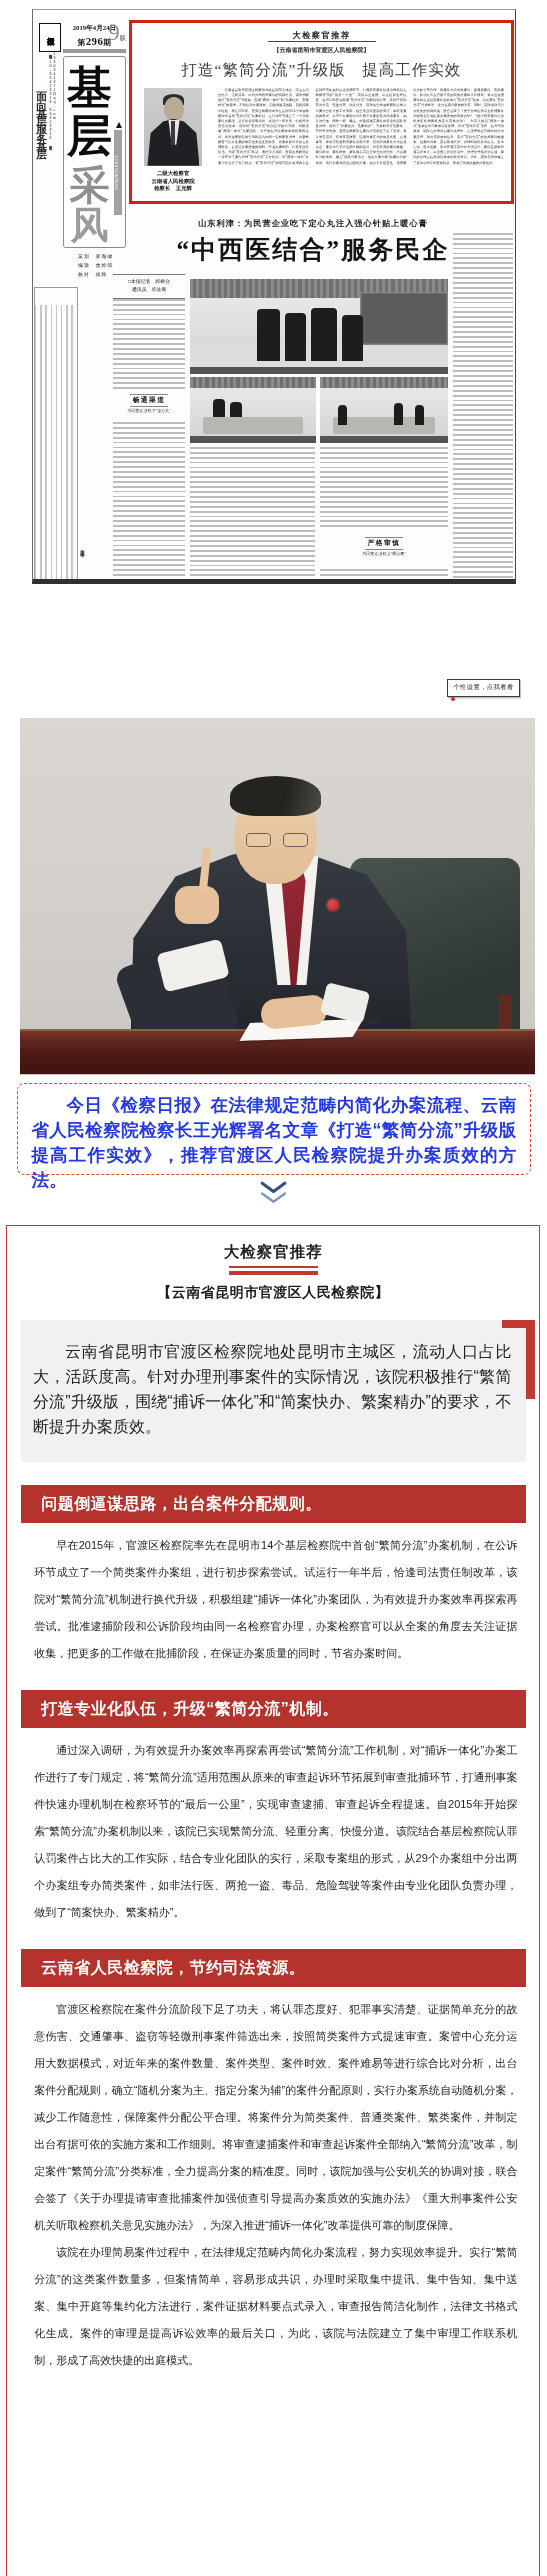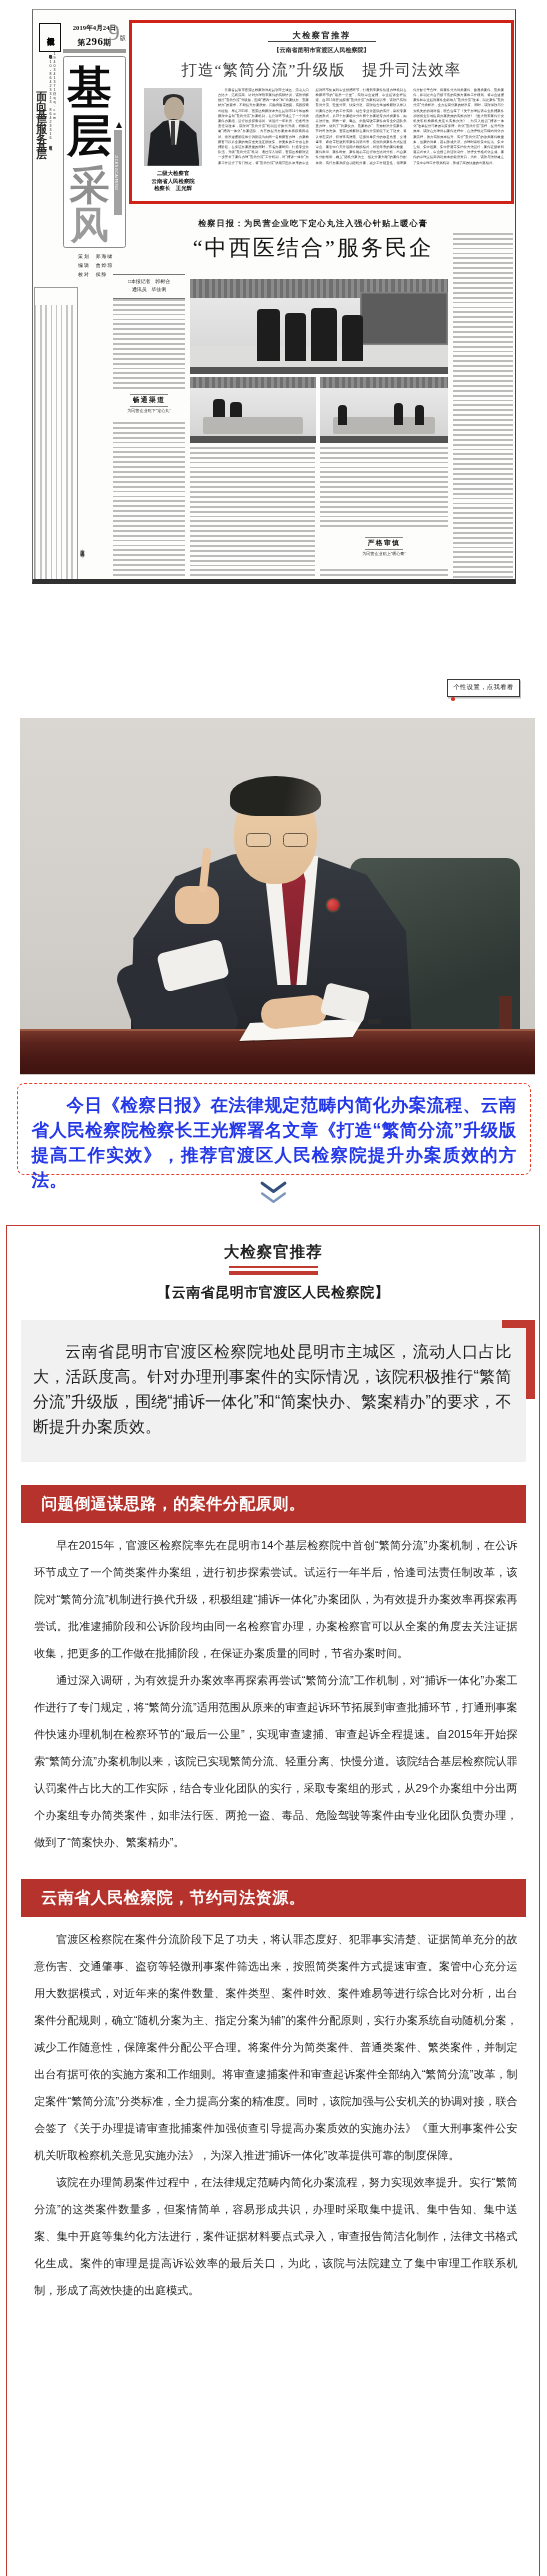--- a/index.html
+++ b/index.html
@@ -71,21 +71,21 @@
   .rec-caption{position:absolute;left:3.1px;top:147px;width:76px;text-align:center;font-weight:bold;
     font-size:5.4px;color:#111;line-height:7.7px}
   .newsprint{position:absolute;left:86px;top:65px;width:286px;height:110px;
     column-count:3;column-gap:6.7px;font-size:3.3px;line-height:5.2px;color:#2e2e2e;
     text-align:justify;overflow:hidden;text-indent:2em;font-family:var(--serif)}
 
   
   .kicker{left:80px;top:208px;width:400px;text-align:center;font-family:var(--serif);
     font-weight:bold;font-size:8.2px;color:#1a1a1a;letter-spacing:1px}
   .main-headline{left:80px;top:223px;width:400px;text-align:center;font-family:var(--serif);
-    font-weight:normal;font-size:22px;color:#141414;letter-spacing:2.1px}
+    font-weight:bold;font-size:25px;color:#141414;letter-spacing:2.1px}
   .byline{left:80px;top:264px;width:72px;border-top:0.5px solid #777;border-bottom:0.5px solid #777;
     padding:3.1px 0;font-size:4.9px;color:#222;line-height:8.2px;text-align:center}
   .col-tex{background:repeating-linear-gradient(180deg,#bcbcbc 0 1.8px,transparent 1.8px 4.9px)}
   .tex-left1{left:80px;top:289px;width:72px;height:93px}
   .tex-left2{left:80px;top:412px;width:72px;height:180px}
   .tex-left3{left:80px;top:626px;width:72px;height:31px}
   .tex-mid1{left:157px;top:437px;width:125px;height:144px}
   .tex-mid1b{left:157px;top:616px;width:125px;height:67px}
   .tex-mid2{left:287px;top:437px;width:128px;height:82px}
   .tex-mid2b{left:287px;top:559px;width:128px;height:124px}
@@ -221,37 +221,37 @@
       <div class="abs vfrag frag-b">第九版</div>
       <div class="abs qq-info">
         <div>QQ群号</div>
         <div>205653660</div>
       </div>
 
       <div class="abs rec-box">
         <div class="rec-tag">大检察官推荐</div>
         <div class="rec-tag-rule"></div>
         <div class="rec-org">【云南省昆明市官渡区人民检察院】</div>
-        <div class="rec-headline">打造“繁简分流”升级版　提升司法效率</div>
+        <div class="rec-headline">打造“繁简分流”升级版　提高工作实效</div>
         <div class="rec-photo">
           <div class="rp-hair"></div>
           <div class="rp-head"></div>
           <div class="rp-suit"></div>
           <div class="rp-shirt"></div>
           <div class="rp-tie"></div>
         </div>
         <div class="rec-caption">
           <div>二级大检察官</div>
           <div>云南省人民检察院</div>
           <div>检察长　王光辉</div>
         </div>
         <div class="newsprint">云南省昆明市官渡区检察院地处昆明市主城区，流动人口占比大，活跃度高。针对办理刑事案件的实际情况，该院积极推行“繁简分流”升级版，围绕“捕诉一体化”和“简案快办、繁案精办”的要求，不断提升办案质效。问题倒逼谋思路，实践探索出经验。早在2015年，官渡区检察院率先在昆明市14个基层检察院中首创“繁简分流”办案机制，在公诉环节成立了一个简类案件办案组，进行初步探索尝试。试运行一年半后，恰逢司法责任制改革，该院对“繁简分流”机制进行换代升级，积极组建“捕诉一体化”办案团队，为有效提升办案效率再探索再尝试。批准逮捕阶段和公诉阶段均由同一名检察官办理，办案检察官可以从全案的角度去关注证据收集，把更多的工作做在批捕阶段，在保证办案质量的同时，节省办案时间。打造专业化队伍，升级“繁简分流”机制。通过深入调研，官渡区检察院进一步完善了案件办理“繁简分流”工作机制，对“捕诉一体化”办案工作进行了专门规定，将“繁简分流”适用范围从原来的审查起诉环节拓展到审查批捕环节，打通刑事案件快速办理机制在检察环节的“最后一公里”，实现审查逮捕、审查起诉全程提速。自2015年开始探索“繁简分流”办案机制以来，该院已实现繁简分流、轻重分离、快慢分道。该院结合基层检察院认罪认罚案件占比大的工作实际，结合专业化团队的实行，采取专案组的形式，从29个办案组中分出两个办案组专办简类案件，如非法行医、两抢一盗、毒品、危险驾驶等案件由专业化团队负责办理，做到了“简案快办、繁案精办”。有效精准分流案件，节约司法资源。官渡区检察院在案件分流阶段下足了功夫，将认罪态度好、犯罪事实清楚、证据简单充分的故意伤害、交通肇事、盗窃等轻微刑事案件筛选出来，按照简类案件方式提速审查。案管中心充分运用大数据模式，对近年来的案件数量、案件类型、案件时效、案件难易等进行综合比对分析，出台案件分配规则，确立“随机分案为主、指定分案为辅”的案件分配原则，实行办案系统自动随机分案，减少工作随意性，保障案件分配公平合理。将案件分为简类案件、普通类案件、繁类案件，并制定出台有据可依的实施方案和工作细则。将审查逮捕案件和审查起诉案件全部纳入“繁简分流”改革，制定案件“繁简分流”分类标准，全力提高分案的精准度。同时，该院加强与公安机关的协调对接，联合会签了《关于办理提请审查批捕案件加强侦查引导提高办案质效的实施办法》《重大刑事案件公安机关听取检察机关意见实施办法》，为深入推进“捕诉一体化”改革提供可靠的制度保障。简化“繁简分流”流程，提升司法效率。该院在办理简易案件过程中，在法律规定范畴内简化办案流程，努力实现效率提升。实行“繁简分流”的这类案件数量多，但案情简单，容易形成共识，办理时采取集中提讯、集中告知、集中送案、集中开庭等集约化方法进行，案件证据材料要点式录入，审查报告简洁化制作，法律文书格式化生成。案件的审理是提高诉讼效率的最后关口，为此，该院与法院建立了集中审理工作联系机制，形成了高效快捷的出庭模式。</div>
       </div>
 
-      <div class="abs kicker">检察日报：为民营企业吃下定心丸注入强心针贴上暖心膏</div>
+      <div class="abs kicker">山东利津：为民营企业吃下定心丸注入强心针贴上暖心膏</div>
       <div class="abs main-headline">“中西医结合”服务民企</div>
       <div class="abs byline">
         <div>□本报记者　郭树合</div>
         <div>通讯员　毕佳俐</div>
       </div>
 
       <div class="abs col-tex tex-left1"></div>
       <div class="abs col-tex tex-left2"></div>
       <div class="abs col-tex tex-left3"></div>
       <div class="abs col-tex tex-mid1"></div>
@@ -342,23 +342,24 @@
         <div class="u2"></div>
       </div>
     <div class="c-org">【云南省昆明市官渡区人民检察院】</div>
 
     <div class="intro-box">
       <div class="corner-h"></div>
       <div class="corner-v"></div>
       <div class="intro-text">云南省昆明市官渡区检察院地处昆明市主城区，流动人口占比大，活跃度高。针对办理刑事案件的实际情况，该院积极推行“繁简分流”升级版，围绕“捕诉一体化”和“简案快办、繁案精办”的要求，不断提升办案质效。</div>
     </div>
 
-    <div class="banner">问题倒逼谋思路，的案件分配原则。</div>
+    <div class="banner">问题倒逼谋思路，出台案件分配规则。</div>
     <div class="para">早在2015年，官渡区检察院率先在昆明市14个基层检察院中首创“繁简分流”办案机制，在公诉环节成立了一个简类案件办案组，进行初步探索尝试。试运行一年半后，恰逢司法责任制改革，该院对“繁简分流”机制进行换代升级，积极组建“捕诉一体化”办案团队，为有效提升办案效率再探索再尝试。批准逮捕阶段和公诉阶段均由同一名检察官办理，办案检察官可以从全案的角度去关注证据收集，把更多的工作做在批捕阶段，在保证办案质量的同时，节省办案时间。</div>
 
+    <div class="banner">打造专业化队伍，升级“繁简分流”机制。</div>
     <div class="para">通过深入调研，为有效提升办案效率再探索再尝试“繁简分流”工作机制，对“捕诉一体化”办案工作进行了专门规定，将“繁简分流”适用范围从原来的审查起诉环节拓展到审查批捕环节，打通刑事案件快速办理机制在检察环节的“最后一公里”，实现审查逮捕、审查起诉全程提速。自2015年开始探索“繁简分流”办案机制以来，该院已实现繁简分流、轻重分离、快慢分道。该院结合基层检察院认罪认罚案件占比大的工作实际，结合专业化团队的实行，采取专案组的形式，从29个办案组中分出两个办案组专办简类案件，如非法行医、两抢一盗、毒品、危险驾驶等案件由专业化团队负责办理，做到了“简案快办、繁案精办”。</div>
 
     <div class="banner">云南省人民检察院，节约司法资源。</div>
     <div class="para">官渡区检察院在案件分流阶段下足了功夫，将认罪态度好、犯罪事实清楚、证据简单充分的故意伤害、交通肇事、盗窃等轻微刑事案件筛选出来，按照简类案件方式提速审查。案管中心充分运用大数据模式，对近年来的案件数量、案件类型、案件时效、案件难易等进行综合比对分析，出台案件分配规则，确立“随机分案为主、指定分案为辅”的案件分配原则，实行办案系统自动随机分案，减少工作随意性，保障案件分配公平合理。将案件分为简类案件、普通类案件、繁类案件，并制定出台有据可依的实施方案和工作细则。将审查逮捕案件和审查起诉案件全部纳入“繁简分流”改革，制定案件“繁简分流”分类标准，全力提高分案的精准度。同时，该院加强与公安机关的协调对接，联合会签了《关于办理提请审查批捕案件加强侦查引导提高办案质效的实施办法》《重大刑事案件公安机关听取检察机关意见实施办法》，为深入推进“捕诉一体化”改革提供可靠的制度保障。</div>
 
     <div class="para">该院在办理简易案件过程中，在法律规定范畴内简化办案流程，努力实现效率提升。实行“繁简分流”的这类案件数量多，但案情简单，容易形成共识，办理时采取集中提讯、集中告知、集中送案、集中开庭等集约化方法进行，案件证据材料要点式录入，审查报告简洁化制作，法律文书格式化生成。案件的审理是提高诉讼效率的最后关口，为此，该院与法院建立了集中审理工作联系机制，形成了高效快捷的出庭模式。</div>
   </div>
 
 </div>
 

